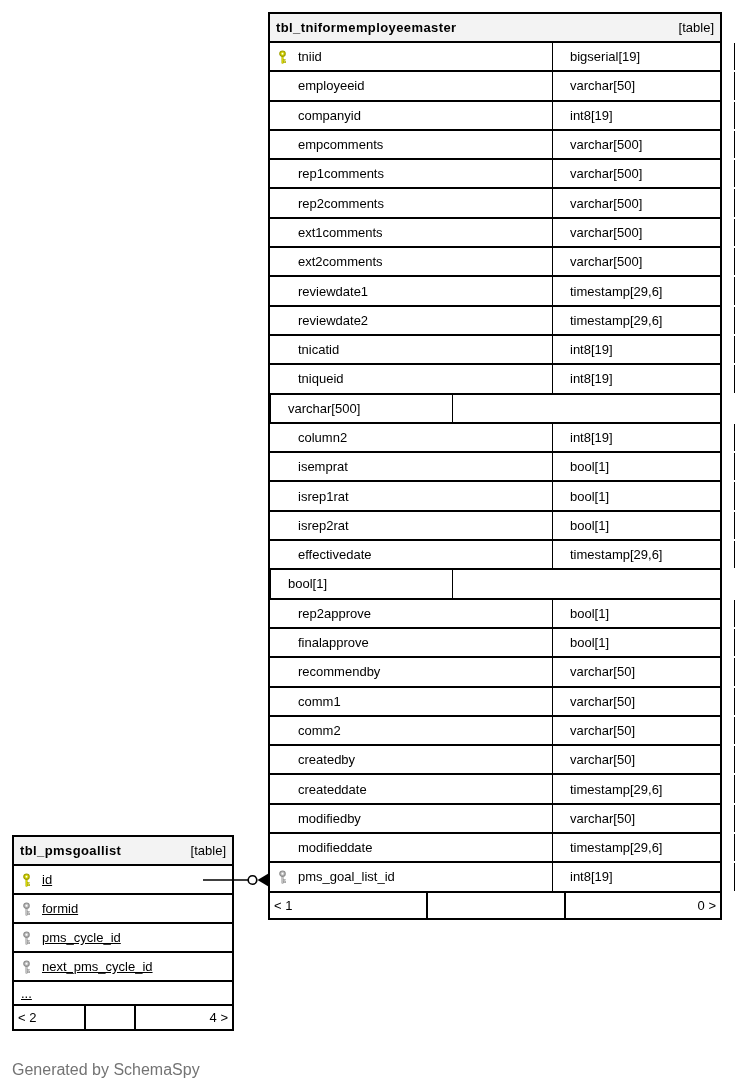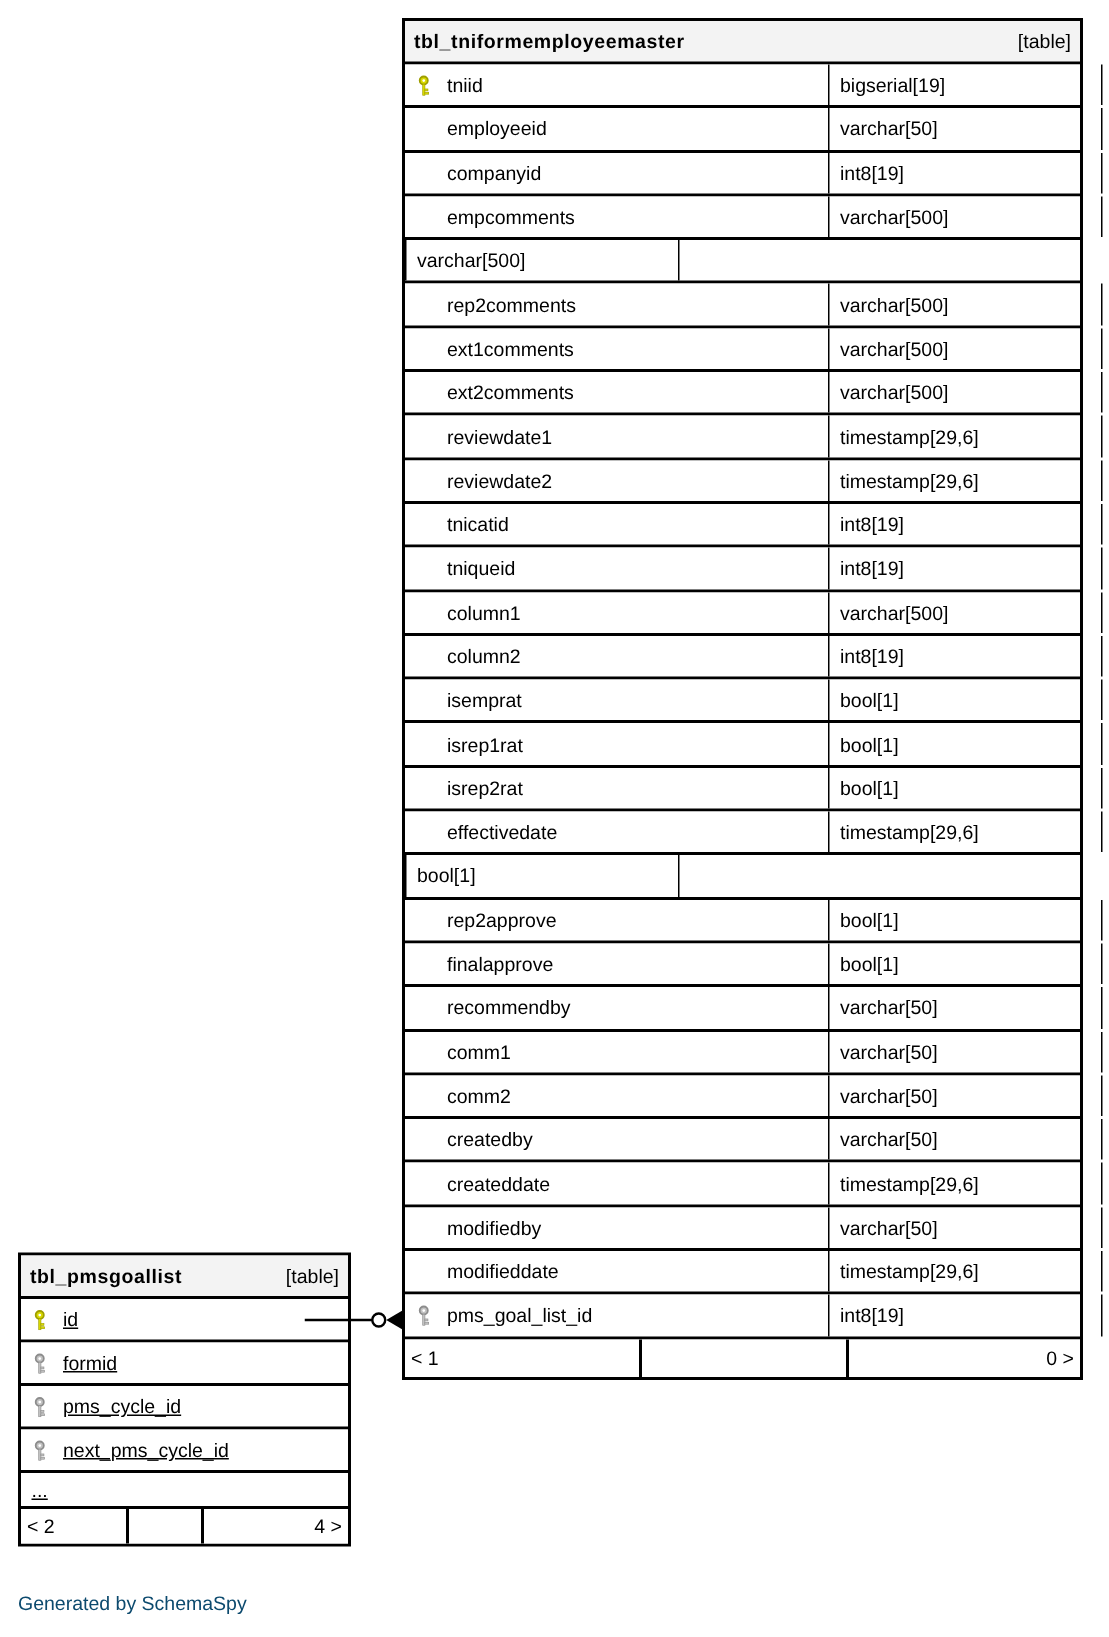--- a/index.html
+++ b/index.html
@@ -22,21 +22,21 @@
   .tbl-badge{font-size:13px;font-weight:normal;white-space:nowrap;}
 
   .row{display:flex;border-bottom:2px solid #000;box-sizing:border-box;align-items:stretch;background:#fff;gap:28px;}
   .big .row{height:29.3px;}
   .small .row{height:29px;text-decoration:underline;}
   .small .row.ellipsis{height:24px;}
 
   .cell{display:flex;align-items:center;box-sizing:border-box;overflow:hidden;}
   .namecell{flex:1 1 auto;padding-left:5px;}
   .big .namecell{flex:0 0 254px;}
-  .typecell{flex:0 0 154px;border-left:1px solid #000;padding-left:7px;}
+  .typecell{flex:0 0 154px;border-left:1px solid #000;padding-left:17px;}
   .extracell{flex:1 1 auto;border-left:1px solid #000;}
   .keyslot{width:23px;flex:0 0 23px;display:inline-flex;align-items:center;padding-left:2px;box-sizing:border-box;}
   .colname{font-size:13px;white-space:nowrap;}
   .typecell{font-size:13px;white-space:nowrap;}
   .ellipsis .colname{padding-left:2px;}
 
   .tbl-footer{display:flex;font-size:13px;box-sizing:border-box;background:#fff;}
   .big .tbl-footer{height:25px;}
   .small .tbl-footer{height:23px;}
   .pf{display:flex;align-items:center;box-sizing:border-box;}
@@ -44,21 +44,21 @@
   .pf.mid{border-left:2px solid #000;border-right:2px solid #000;}
   .pf.right{flex:1 1 auto;justify-content:flex-end;padding-right:4px;}
   .big .pf.left{width:156px;}
   .big .pf.mid{width:140px;}
   .small .pf.left{width:70px;}
   .small .pf.mid{width:52px;}
 
   .connector{position:absolute;left:203px;top:868px;width:65px;height:24px;}
 
   .gen-note{
-    position:absolute;left:12px;top:1061px;font-size:13px;color:#0c4a6e;white-space:nowrap;
+    position:absolute;left:12px;top:1061px;font-size:16px;color:#737373;white-space:nowrap;
   }
 </style>
 </head>
 <body>
 
 <div class="canvas">
 
   <div class="db-table big" style="left:268px;top:12px;width:454px;">
     <div class="tbl-header">
       <span class="tbl-title">tbl_tniformemployeemaster</span>
@@ -99,20 +99,24 @@
         </div>
         <div class="row">
           <span class="cell namecell">
             <span class="keyslot"></span>
             <span class="colname">empcomments</span>
           </span>
           <span class="cell typecell">varchar[500]</span>
           <span class="cell extracell"></span>
         </div>
         <div class="row">
+          <span class="cell namecell">
+            <span class="keyslot"></span>
+            <span class="colname">rep1comments</span>
+          </span>
           <span class="cell typecell">varchar[500]</span>
           <span class="cell extracell"></span>
         </div>
         <div class="row">
           <span class="cell namecell">
             <span class="keyslot"></span>
             <span class="colname">rep2comments</span>
           </span>
           <span class="cell typecell">varchar[500]</span>
           <span class="cell extracell"></span>
@@ -159,24 +163,20 @@
         </div>
         <div class="row">
           <span class="cell namecell">
             <span class="keyslot"></span>
             <span class="colname">tniqueid</span>
           </span>
           <span class="cell typecell">int8[19]</span>
           <span class="cell extracell"></span>
         </div>
         <div class="row">
-          <span class="cell namecell">
-            <span class="keyslot"></span>
-            <span class="colname">column1</span>
-          </span>
           <span class="cell typecell">varchar[500]</span>
           <span class="cell extracell"></span>
         </div>
         <div class="row">
           <span class="cell namecell">
             <span class="keyslot"></span>
             <span class="colname">column2</span>
           </span>
           <span class="cell typecell">int8[19]</span>
           <span class="cell extracell"></span>

